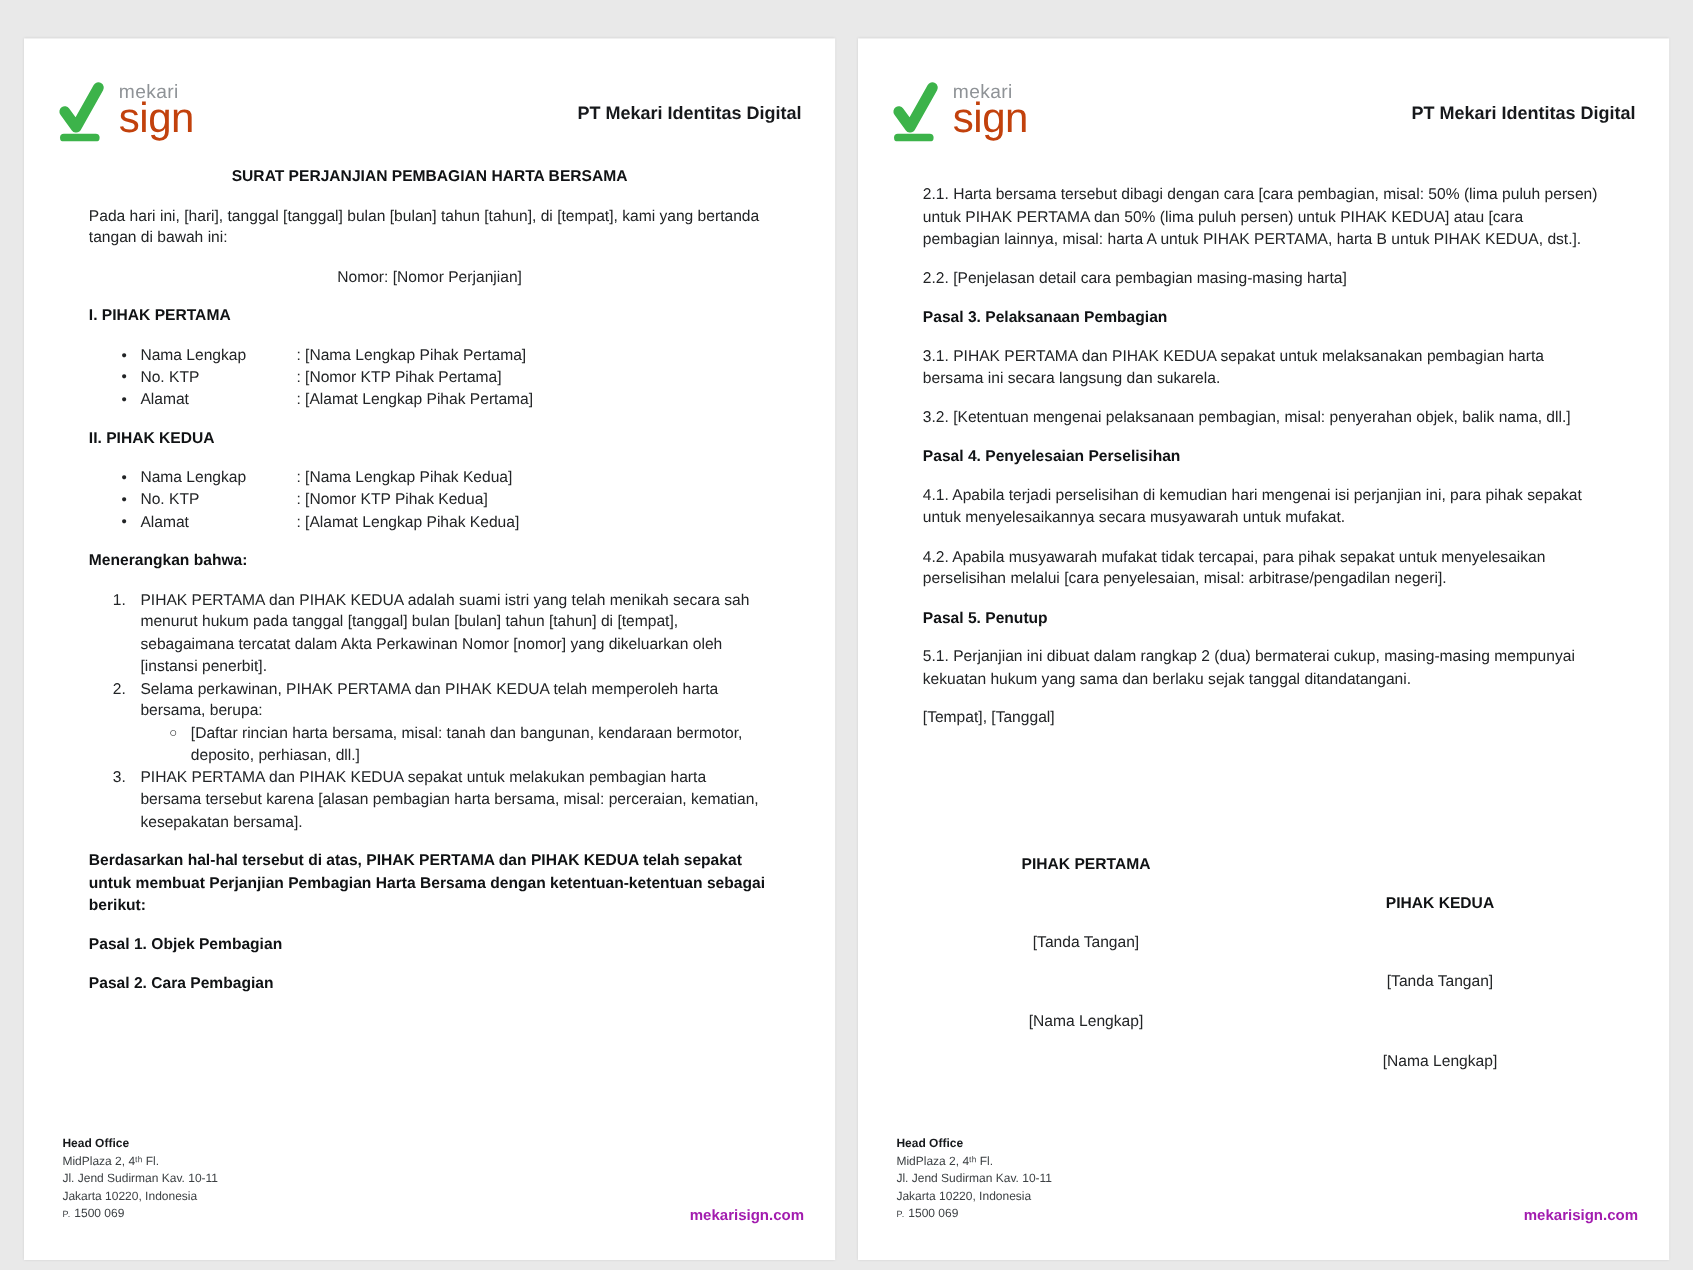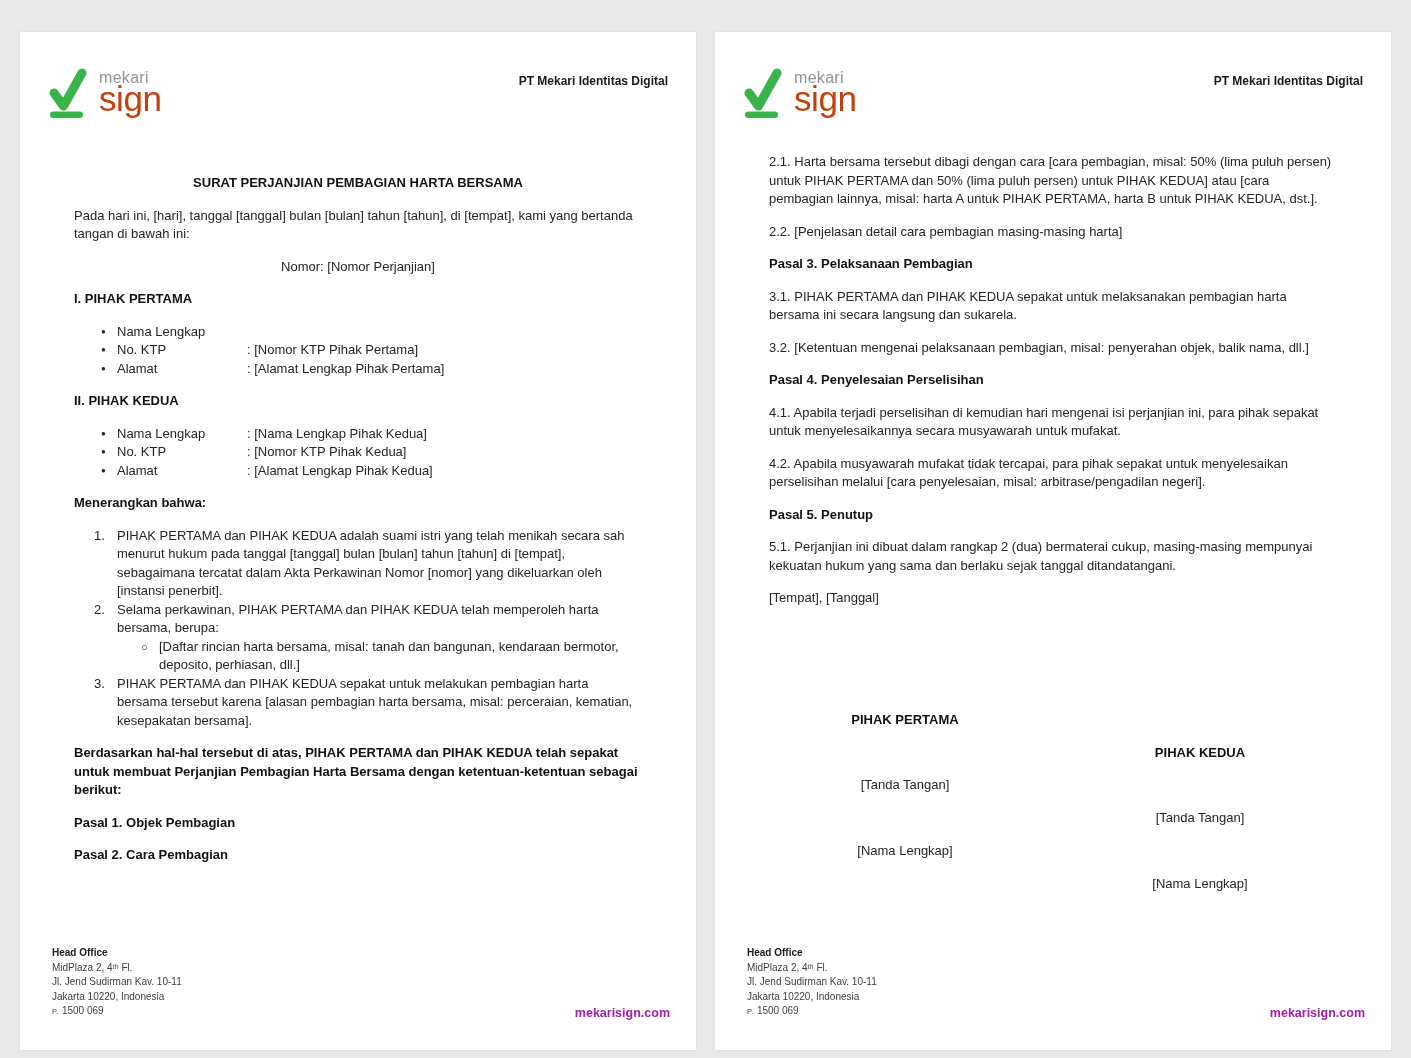--- a/index.html
+++ b/index.html
@@ -19,26 +19,26 @@
   #page-1{left:20px;}
   #page-2{left:715px;}
 
   
   .hdr{display:flex;justify-content:space-between;align-items:flex-start;padding:34px 28px 0 26px;height:52px;}
   .logo{display:flex;gap:11px;}
   .logo svg{display:block;}
   .logo-words{display:flex;flex-direction:column;}
   .logo-top{color:#8f9397;font-size:16px;line-height:17px;margin-top:3px;letter-spacing:.3px;}
   .logo-bottom{color:#c2410c;font-size:35px;line-height:26px;font-weight:400;letter-spacing:-.4px;}
-  .company{font-size:12px;font-weight:700;color:#17191c;margin-top:8px;}
+  .company{font-size:15px;font-weight:700;color:#17191c;margin-top:20px;}
 
   
   .bodytxt{padding:0 54px;font-size:13px;line-height:18.5px;color:#222426;}
   .blk{margin:14px 0 0 0;}
-  .first-p1{margin-top:56px;}
+  .first-p1{margin-top:20px;}
   .first-p2{margin-top:35px;}
   .bold{font-weight:700;color:#101214;}
   .tc{text-align:center;}
 
   
   .frow{display:flex;padding-left:27px;}
   .fbul{width:16px;flex:none;font-size:8px;line-height:18.5px;color:#222426;}
   .flab{width:130px;flex:none;}
   .fval{flex:1;}
 
@@ -88,20 +88,21 @@
   <div class="bodytxt">
     <div class="blk first-p1 bold tc">SURAT PERJANJIAN PEMBAGIAN HARTA BERSAMA</div>
     <div class="blk">Pada hari ini, [hari], tanggal [tanggal] bulan [bulan] tahun [tahun], di [tempat], kami yang bertanda tangan di bawah ini:</div>
     <div class="blk tc">Nomor: [Nomor Perjanjian]</div>
 
     <div class="blk bold">I. PIHAK PERTAMA</div>
     <div class="blk">
       <div class="frow">
         <span class="fbul">●</span>
         <span class="flab">Nama Lengkap</span>
+        <span class="fval">: [Nama Lengkap Pihak Pertama]</span>
       </div>
       <div class="frow">
         <span class="fbul">●</span>
         <span class="flab">No. KTP</span>
         <span class="fval">: [Nomor KTP Pihak Pertama]</span>
       </div>
       <div class="frow">
         <span class="fbul">●</span>
         <span class="flab">Alamat</span>
         <span class="fval">: [Alamat Lengkap Pihak Pertama]</span>

